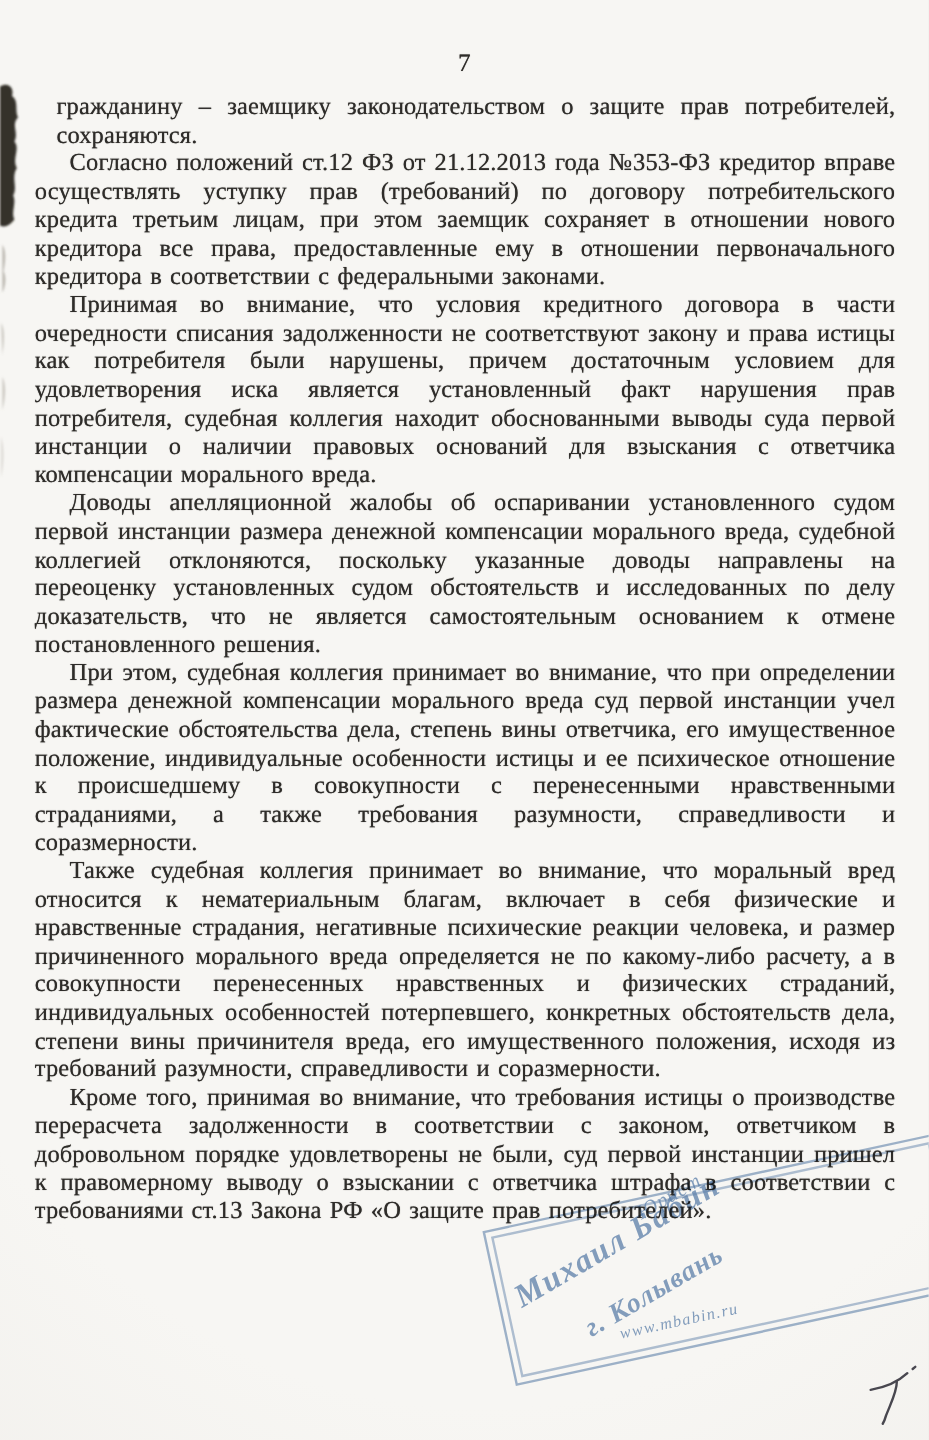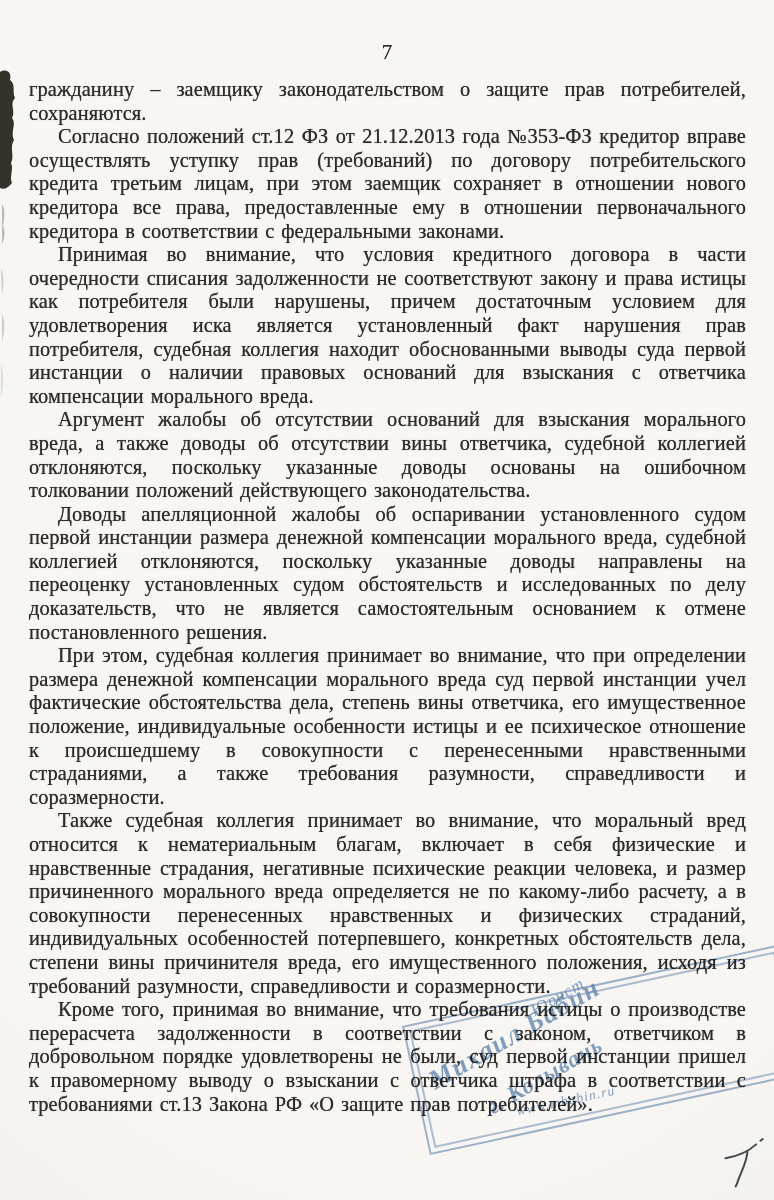--- a/index.html
+++ b/index.html
@@ -24,21 +24,21 @@
 
   
   .body-text {
     position:absolute; left:29px; top:78px; width:717px;
     font-size:20.4px; line-height:23.6px;
     text-align:justify;
     word-spacing:1.6px; letter-spacing:0.12px;
     text-shadow:0 0 0.7px rgba(46,44,41,0.85);
   }
   .para { margin:0; text-indent:29px; }
-  .para.no-indent { text-indent:0; }
+  .para.no-indent { text-indent:0;margin-left:18px; }
   .para.stretch { word-spacing:7.5px; }
 
   
   .edge-artifact { position:absolute; left:0; top:64px; width:26px; height:460px; pointer-events:none; }
 
   
   .stamp {
     position:absolute; left:402px; top:1026px;
     width:382px; height:128px;
     transform:rotate(-12.2deg); transform-origin:0 0;
@@ -89,21 +89,20 @@
       </defs>
     </svg>
   </div>
 
   <div class="page-number">7</div>
 
   <div class="body-text">
     <p class="para no-indent stretch">гражданину – заемщику законодательством о защите прав потребителей, сохраняются.</p>
     <p class="para">Согласно положений ст.12 ФЗ от 21.12.2013 года №353-ФЗ кредитор вправе осуществлять уступку прав (требований) по договору потребительского кредита третьим лицам, при этом заемщик сохраняет в отношении нового кредитора все права, предоставленные ему в отношении первоначального кредитора в соответствии с федеральными законами.</p>
     <p class="para">Принимая во внимание, что условия кредитного договора в части очередности списания задолженности не соответствуют закону и права истицы как потребителя были нарушены, причем достаточным условием для удовлетворения иска является установленный факт нарушения прав потребителя, судебная коллегия находит обоснованными выводы суда первой инстанции о наличии правовых оснований для взыскания с ответчика компенсации морального вреда.</p>
-    <p class="para">Аргумент жалобы об отсутствии оснований для взыскания морального вреда, а также доводы об отсутствии вины ответчика, судебной коллегией отклоняются, поскольку указанные доводы основаны на ошибочном толковании положений действующего законодательства.</p>
     <p class="para">Доводы апелляционной жалобы об оспаривании установленного судом первой инстанции размера денежной компенсации морального вреда, судебной коллегией отклоняются, поскольку указанные доводы направлены на переоценку установленных судом обстоятельств и исследованных по делу доказательств, что не является самостоятельным основанием к отмене постановленного решения.</p>
     <p class="para">При этом, судебная коллегия принимает во внимание, что при определении размера денежной компенсации морального вреда суд первой инстанции учел фактические обстоятельства дела, степень вины ответчика, его имущественное положение, индивидуальные особенности истицы и ее психическое отношение к происшедшему в совокупности с перенесенными нравственными страданиями, а также требования разумности, справедливости и соразмерности.</p>
     <p class="para">Также судебная коллегия принимает во внимание, что моральный вред относится к нематериальным благам, включает в себя физические и нравственные страдания, негативные психические реакции человека, и размер причиненного морального вреда определяется не по какому-либо расчету, а в совокупности перенесенных нравственных и физических страданий, индивидуальных особенностей потерпевшего, конкретных обстоятельств дела, степени вины причинителя вреда, его имущественного положения, исходя из требований разумности, справедливости и соразмерности.</p>
     <p class="para">Кроме того, принимая во внимание, что требования истицы о производстве перерасчета задолженности в соответствии с законом, ответчиком в добровольном порядке удовлетворены не были, суд первой инстанции пришел к правомерному выводу о взыскании с ответчика штрафа в соответствии с требованиями ст.13 Закона РФ «О защите прав потребителей».</p>
   </div>
 
   <div class="stamp">
     <span class="wm-title">Юрист</span>
     <span class="wm-name">Михаил Бабин</span>
     <span class="wm-city">г. Колывань</span>

